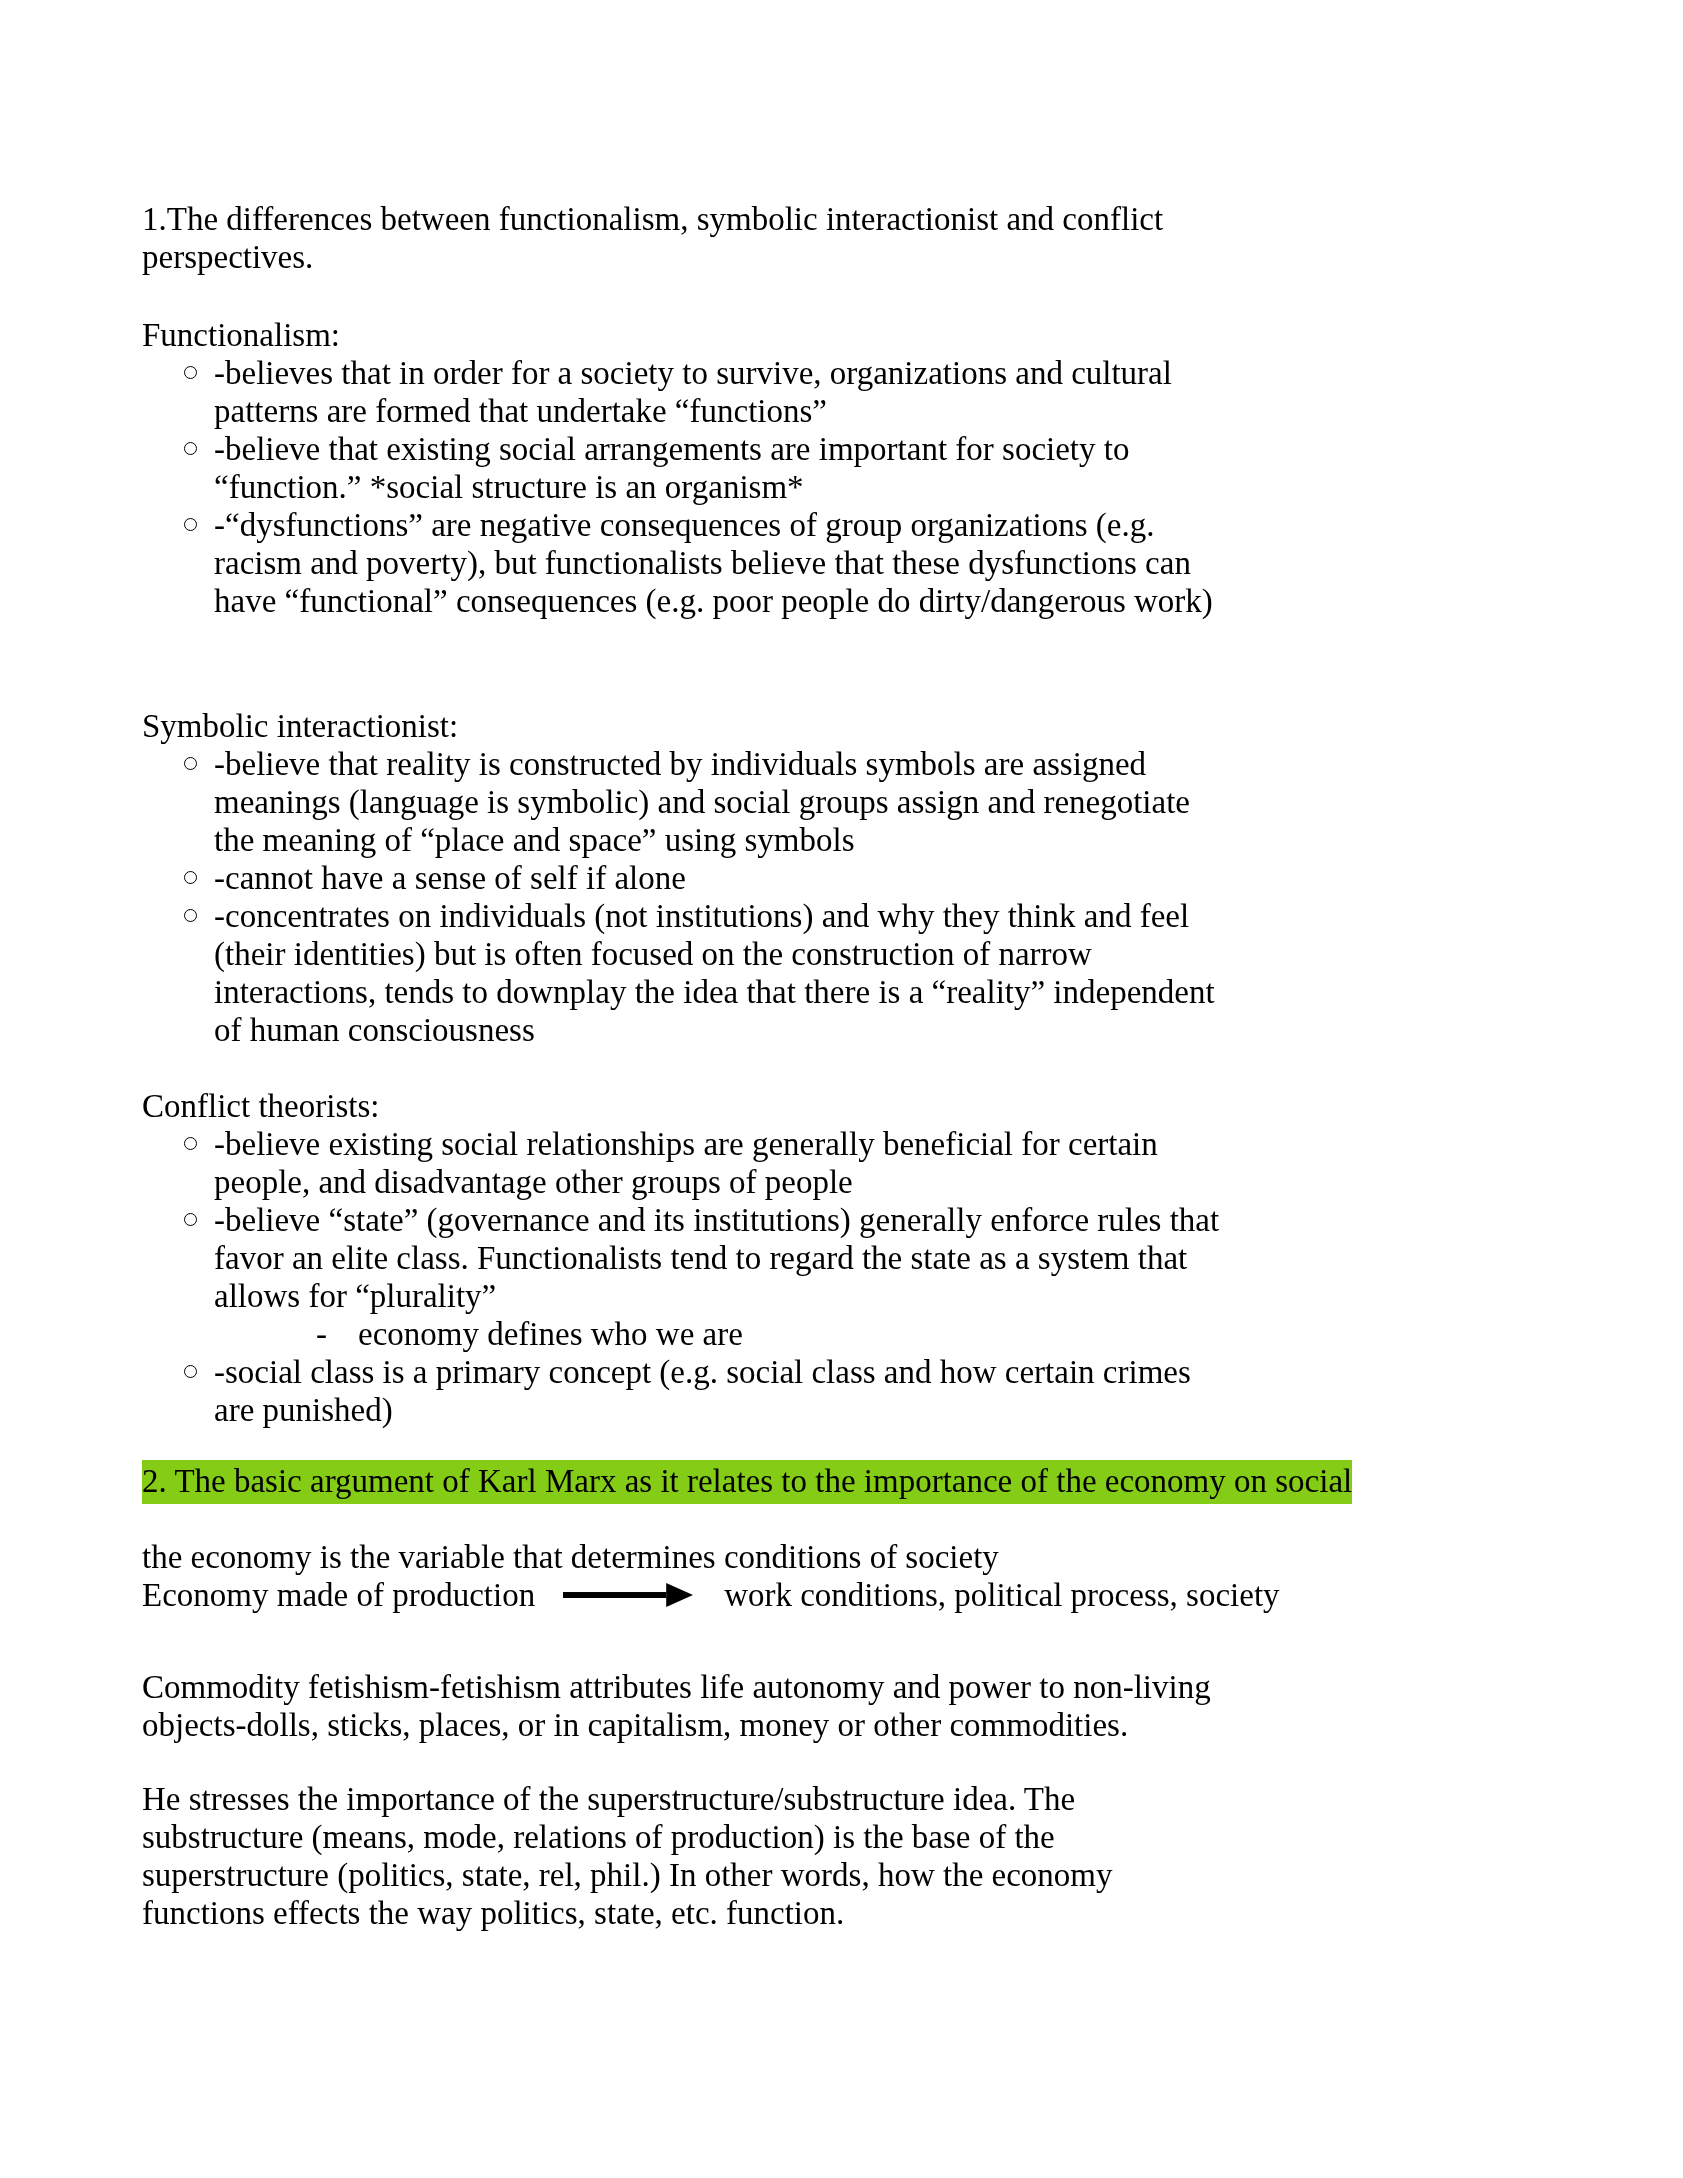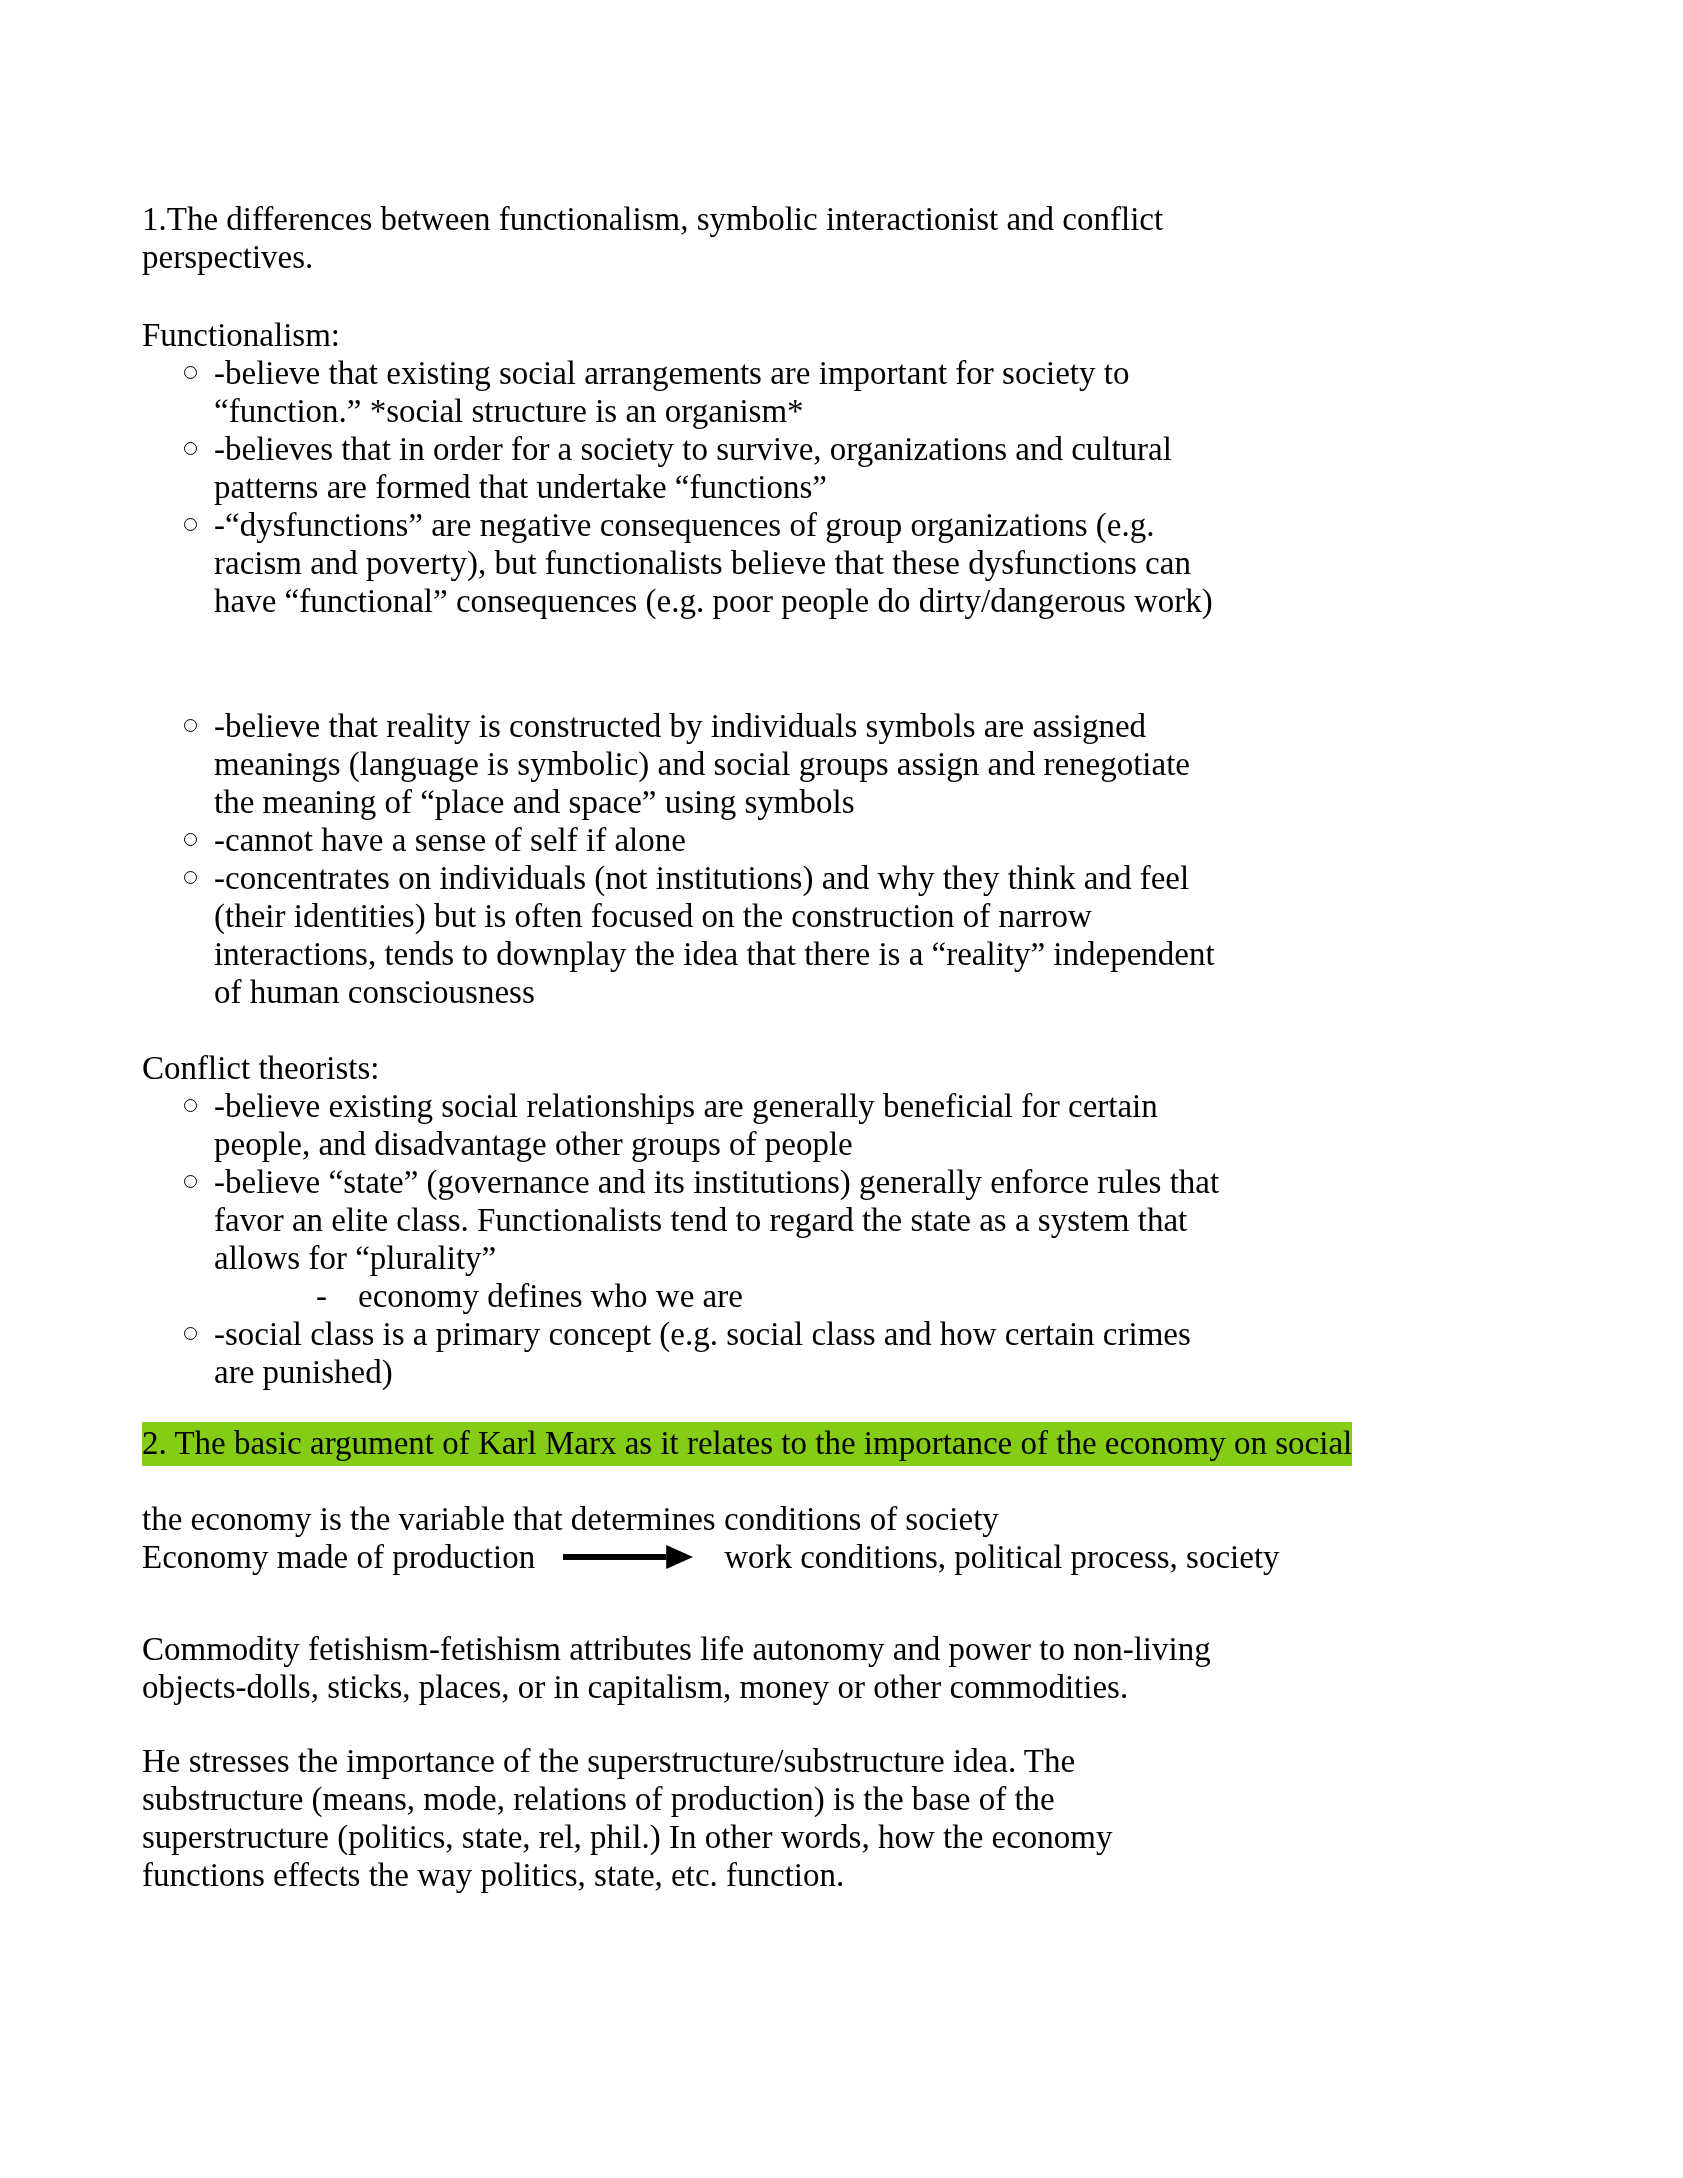--- a/index.html
+++ b/index.html
@@ -66,41 +66,42 @@
   <p class="title">1.The differences between functionalism, symbolic interactionist and conflict perspectives.</p>
 
   <div id="sections">
   <section class="topic s0">
     <h2 class="heading">Functionalism:</h2>
     <ul class="bullets">
   <li class="bullet">
     <span class="marker">
               <span class="ring"></span>
             </span>
-    <div class="btext">-believe that existing social arrangements are important for society to “function.” *social structure is an organism*</div>
+    <div class="btext">-believes that in order for a society to survive, organizations and cultural patterns are formed that undertake “functions”</div>
   </li>
 
   <li class="bullet">
     <span class="marker">
               <span class="ring"></span>
             </span>
-    <div class="btext">-believes that in order for a society to survive, organizations and cultural patterns are formed that undertake “functions”</div>
+    <div class="btext">-believe that existing social arrangements are important for society to “function.” *social structure is an organism*</div>
   </li>
 
   <li class="bullet">
     <span class="marker">
               <span class="ring"></span>
             </span>
     <div class="btext">-“dysfunctions” are negative consequences of group organizations (e.g. racism and poverty), but functionalists believe that these dysfunctions can have “functional” consequences (e.g. poor people do dirty/dangerous work)</div>
   </li>
 
 </ul>
   </section>
 
   <section class="topic s1">
+    <h2 class="heading">Symbolic interactionist:</h2>
     <ul class="bullets">
   <li class="bullet">
     <span class="marker">
               <span class="ring"></span>
             </span>
     <div class="btext">-believe that reality is constructed by individuals symbols are assigned meanings (language is symbolic) and social groups assign and renegotiate the meaning of “place and space” using symbols</div>
   </li>
 
   <li class="bullet">
     <span class="marker">

